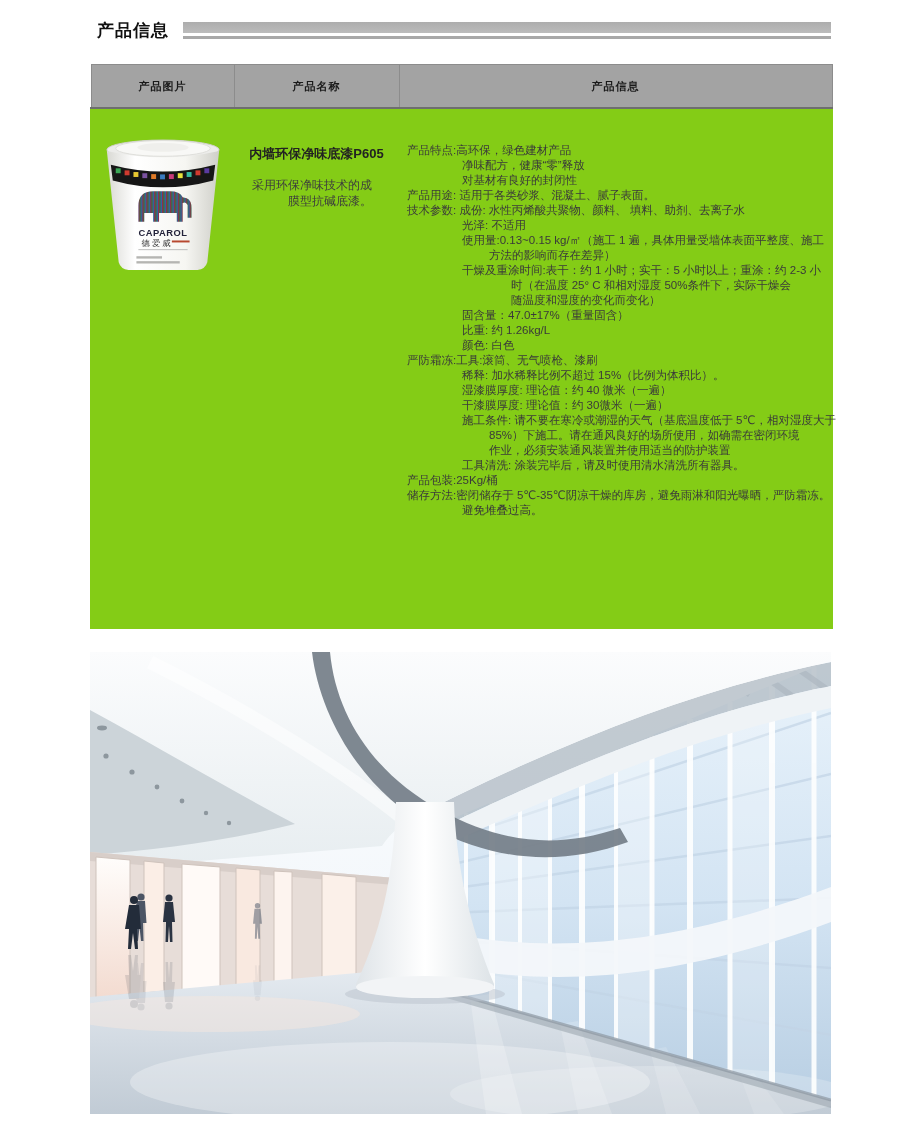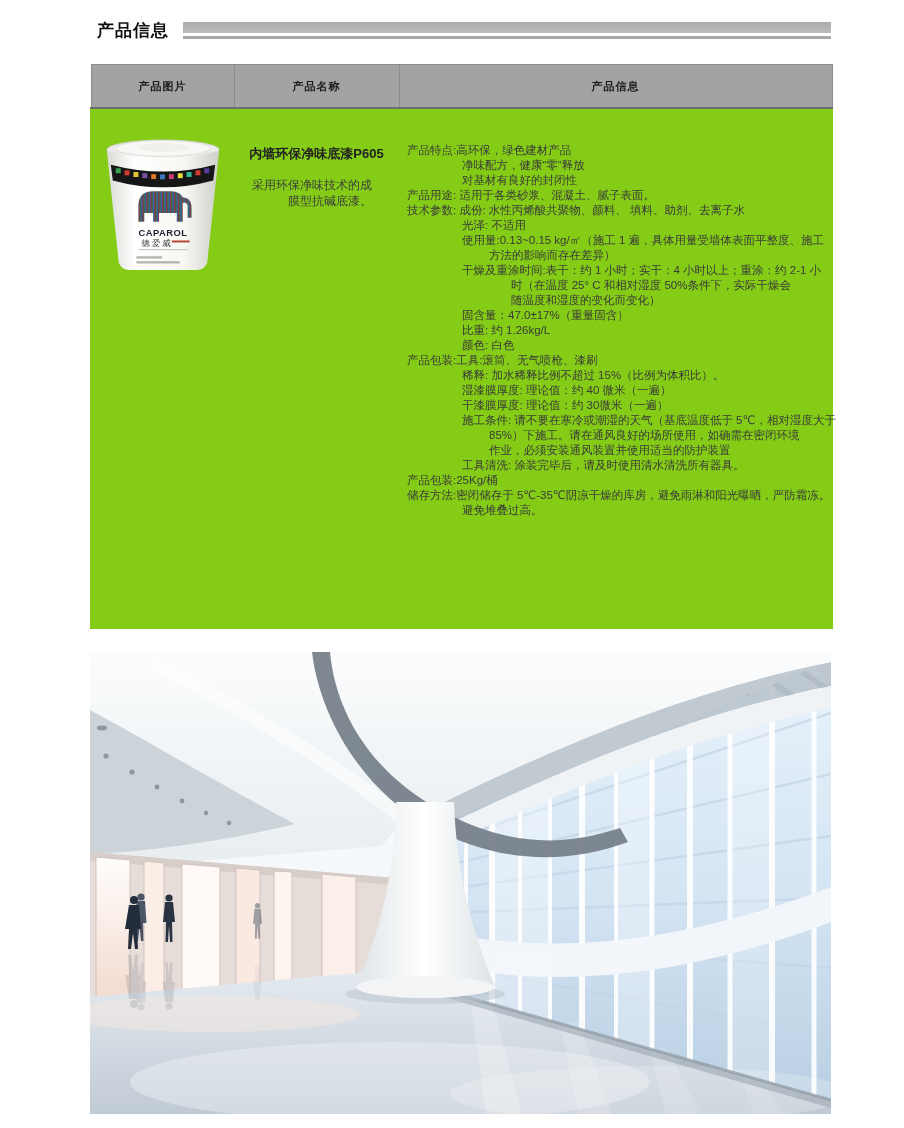--- a/index.html
+++ b/index.html
@@ -138,33 +138,33 @@
               <div class="info-line ind-0">产品用途: 适用于各类砂浆、混凝土、腻子表面。</div>
 
               <div class="info-line ind-0">技术参数: 成份: 水性丙烯酸共聚物、颜料、 填料、助剂、去离子水</div>
 
               <div class="info-line ind-1">光泽: 不适用</div>
 
               <div class="info-line ind-1">使用量:0.13~0.15 kg/㎡（施工 1 遍，具体用量受墙体表面平整度、施工</div>
 
               <div class="info-line ind-2">方法的影响而存在差异）</div>
 
-              <div class="info-line ind-1">干燥及重涂时间:表干：约 1 小时；实干：4 小时以上；重涂：约 2-1 小</div>
+              <div class="info-line ind-1">干燥及重涂时间:表干：约 1 小时；实干：5 小时以上；重涂：约 2-3 小</div>
 
               <div class="info-line ind-3">时（在温度 25° C 和相对湿度 50%条件下，实际干燥会</div>
 
               <div class="info-line ind-3">随温度和湿度的变化而变化）</div>
 
               <div class="info-line ind-1">固含量：47.0±17%（重量固含）</div>
 
               <div class="info-line ind-1">比重: 约 1.26kg/L</div>
 
               <div class="info-line ind-1">颜色: 白色</div>
 
-              <div class="info-line ind-0">产品包装:工具:滚筒、无气喷枪、漆刷</div>
+              <div class="info-line ind-0">严防霜冻:工具:滚筒、无气喷枪、漆刷</div>
 
               <div class="info-line ind-1">稀释: 加水稀释比例不超过 15%（比例为体积比）。</div>
 
               <div class="info-line ind-1">湿漆膜厚度: 理论值：约 40 微米（一遍）</div>
 
               <div class="info-line ind-1">干漆膜厚度: 理论值：约 30微米（一遍）</div>
 
               <div class="info-line ind-1">施工条件: 请不要在寒冷或潮湿的天气（基底温度低于 5℃，相对湿度大于</div>
 
               <div class="info-line ind-2">85%）下施工。请在通风良好的场所使用，如确需在密闭环境</div>

